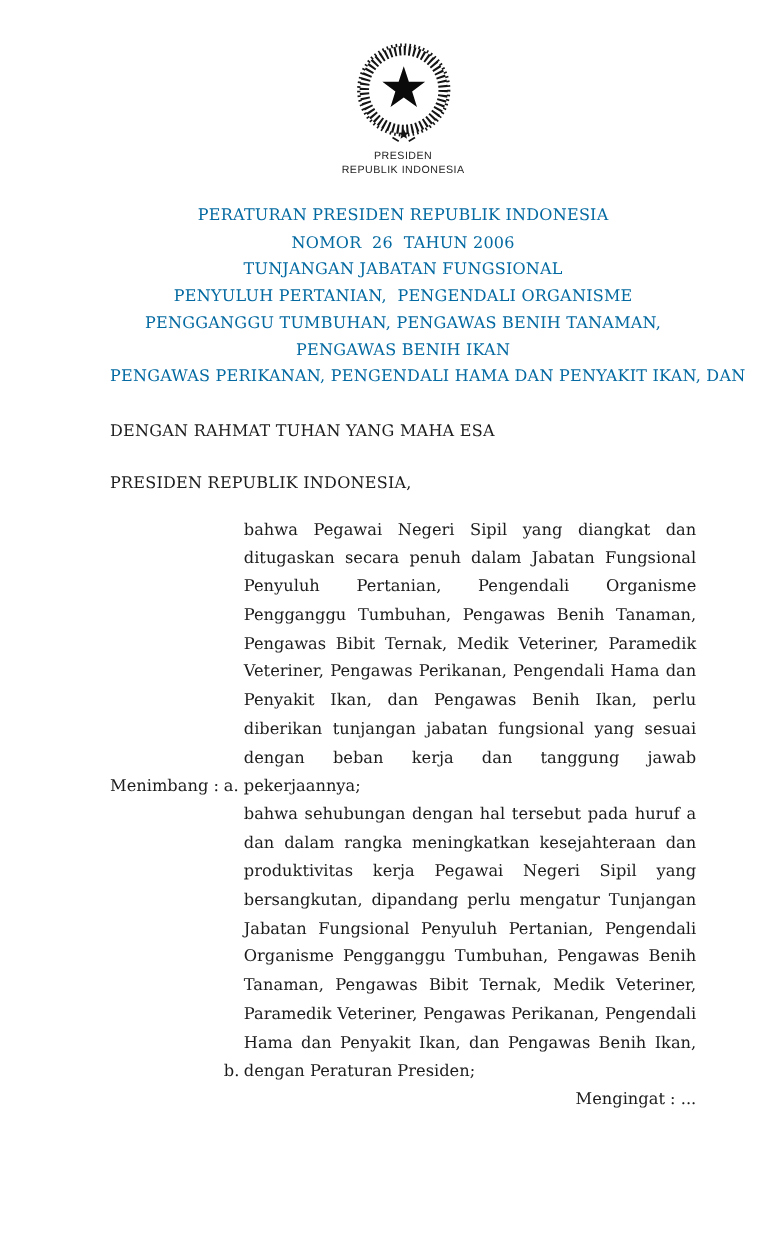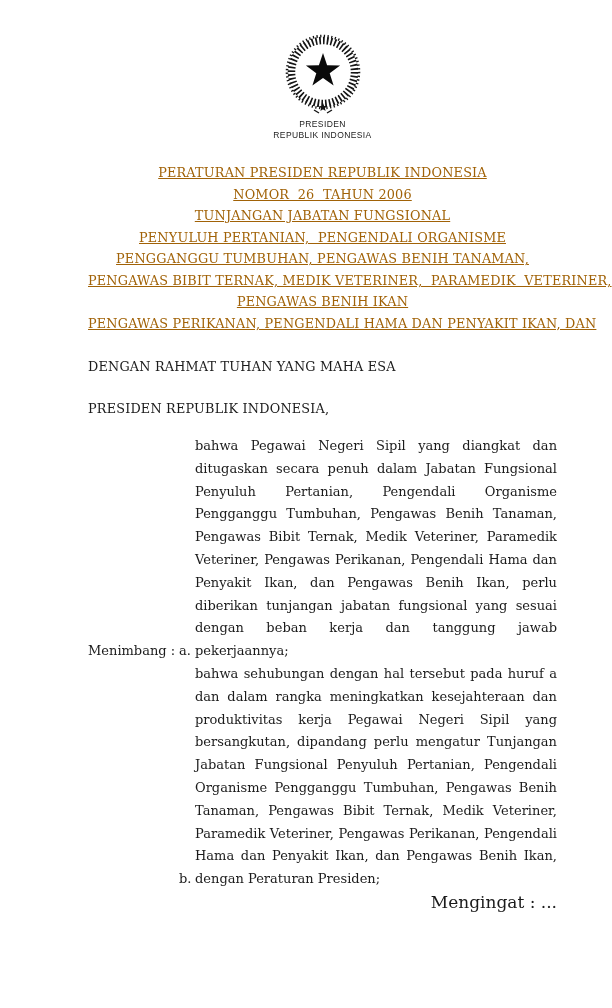--- a/index.html
+++ b/index.html
@@ -24,22 +24,21 @@
     letter-spacing: 0.4px;
     color: #222222;
     text-align: center;
   }
   .title-block {
     margin-top: 22px;
     text-align: center;
     font-size: 12.8px;
     line-height: 21.5px;
     letter-spacing: 0.2px;
-    color: #a16207;
-    text-decoration: underline;
+    color: #0369a1;
   }
   .title-line { display: block; white-space: pre; }
   .invocation, .authority {
     text-align: left;
     font-size: 12.8px;
     line-height: 21.5px;
     letter-spacing: 0.2px;
   }
   .invocation { margin-top: 22px; }
   .authority { margin-top: 20px; }
@@ -51,21 +50,21 @@
   .clause { display: flex; align-items: flex-end; }
   .clause-label { width: 91px; flex: none; white-space: pre; }
   .clause-marker { width: 16px; flex: none; }
   .clause-text {
     width: 362px;
     flex: none;
     text-align: justify;
     text-align-last: left;
   }
   .continuation {
-    font-size: 17px;
+    font-size: 13px;
     line-height: 22.8px;
     text-align: right;
     white-space: pre;
   }
 </style>
 </head>
 <body>
 
 <div class="page">
 
@@ -82,21 +81,20 @@
       <span class="title-line">REPUBLIK INDONESIA</span>
     </div>
   </div>
 
   <div class="title-block">
     <span class="title-line">PERATURAN PRESIDEN REPUBLIK INDONESIA</span>
     <span class="title-line">NOMOR  26  TAHUN 2006</span>
     <span class="title-line">TUNJANGAN JABATAN FUNGSIONAL</span>
     <span class="title-line">PENYULUH PERTANIAN,  PENGENDALI ORGANISME</span>
     <span class="title-line">PENGGANGGU TUMBUHAN, PENGAWAS BENIH TANAMAN,</span>
-    <span class="title-line">PENGAWAS BIBIT TERNAK, MEDIK VETERINER,  PARAMEDIK  VETERINER,</span>
     <span class="title-line">PENGAWAS BENIH IKAN</span>
     <span class="title-line">PENGAWAS PERIKANAN, PENGENDALI HAMA DAN PENYAKIT IKAN, DAN</span>
   </div>
 
   <div class="invocation">DENGAN RAHMAT TUHAN YANG MAHA ESA</div>
 
   <div class="authority">PRESIDEN REPUBLIK INDONESIA,</div>
 
   <div class="considerations">
     <div class="clause">

